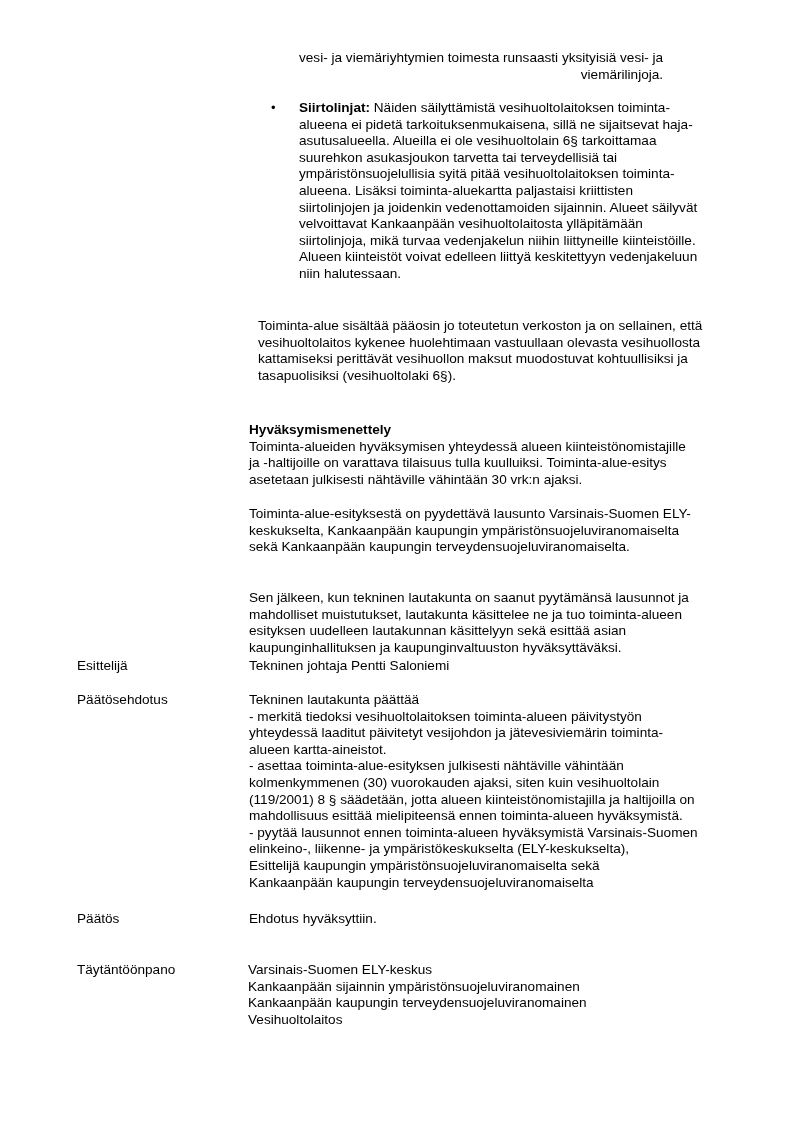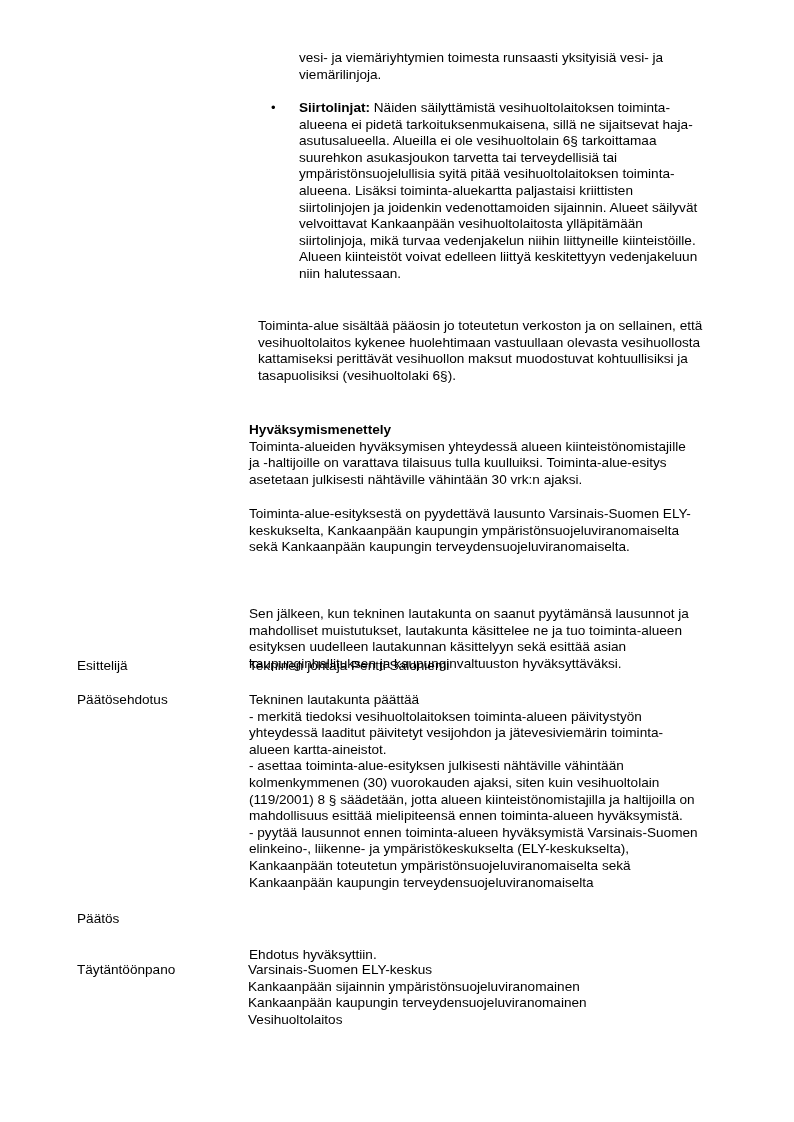--- a/index.html
+++ b/index.html
@@ -7,21 +7,21 @@
          font-family: "Liberation Sans", sans-serif; font-size: 13.6px; color: #000; }
   .para { position: absolute; line-height: 16.6px; }
   .para div { white-space: nowrap; }
   .b { font-weight: bold; }
   .bullet { position: absolute; font-size: 13px; }
   .label { position: absolute; left: 77px; white-space: nowrap; line-height: 16.6px; }
 </style>
 </head>
 <body>
 
-<div class="para" style="left:299px; top:50px;">
+<div class="para" style="left:299px; top:50px;text-align:right;">
   <div>vesi- ja viemäriyhtymien toimesta runsaasti yksityisiä vesi- ja</div>
   <div>viemärilinjoja.</div>
 </div>
 
 <div class="bullet" style="left:271px; top:100px; line-height:16.6px;">•</div>
 <div class="para" style="left:299px; top:100px;">
   <div><span class="b">Siirtolinjat:</span><span> Näiden säilyttämistä vesihuoltolaitoksen toiminta-</span></div>
   <div>alueena ei pidetä tarkoituksenmukaisena, sillä ne sijaitsevat haja-</div>
   <div>asutusalueella. Alueilla ei ole vesihuoltolain 6§ tarkoittamaa</div>
   <div>suurehkon asukasjoukon tarvetta tai terveydellisiä tai</div>
@@ -47,21 +47,21 @@
   <div>ja -haltijoille on varattava tilaisuus tulla kuulluiksi. Toiminta-alue-esitys</div>
   <div>asetetaan julkisesti nähtäville vähintään 30 vrk:n ajaksi.</div>
 </div>
 
 <div class="para" style="left:249px; top:506px;">
   <div>Toiminta-alue-esityksestä on pyydettävä lausunto Varsinais-Suomen ELY-</div>
   <div>keskukselta, Kankaanpään kaupungin ympäristönsuojeluviranomaiselta</div>
   <div>sekä Kankaanpään kaupungin terveydensuojeluviranomaiselta.</div>
 </div>
 
-<div class="para" style="left:249px; top:606px;">
+<div class="para" style="left:249px; top:590px;">
   <div>Sen jälkeen, kun tekninen lautakunta on saanut pyytämänsä lausunnot ja</div>
   <div>mahdolliset muistutukset, lautakunta käsittelee ne ja tuo toiminta-alueen</div>
   <div>esityksen uudelleen lautakunnan käsittelyyn sekä esittää asian</div>
   <div>kaupunginhallituksen ja kaupunginvaltuuston hyväksyttäväksi.</div>
 </div>
 
 <div class="label" style="top:658px;">Esittelijä</div>
 <div class="para" style="left:249px; top:658px;">
   <div>Tekninen johtaja Pentti Saloniemi</div>
 </div>
@@ -71,26 +71,26 @@
   <div>Tekninen lautakunta päättää</div>
   <div>- merkitä tiedoksi vesihuoltolaitoksen toiminta-alueen päivitystyön</div>
   <div>yhteydessä laaditut päivitetyt vesijohdon ja jätevesiviemärin toiminta-</div>
   <div>alueen kartta-aineistot.</div>
   <div>- asettaa toiminta-alue-esityksen julkisesti nähtäville vähintään</div>
   <div>kolmenkymmenen (30) vuorokauden ajaksi, siten kuin vesihuoltolain</div>
   <div>(119/2001) 8 § säädetään, jotta alueen kiinteistönomistajilla ja haltijoilla on</div>
   <div>mahdollisuus esittää mielipiteensä ennen toiminta-alueen hyväksymistä.</div>
   <div>- pyytää lausunnot ennen toiminta-alueen hyväksymistä Varsinais-Suomen</div>
   <div>elinkeino-, liikenne- ja ympäristökeskukselta (ELY-keskukselta),</div>
-  <div>Kankaanpään toteutetun ympäristönsuojeluviranomaiselta sekä</div>
+  <div>Esittelijä kaupungin ympäristönsuojeluviranomaiselta sekä</div>
   <div>Kankaanpään kaupungin terveydensuojeluviranomaiselta</div>
 </div>
 
 <div class="label" style="top:911px;">Päätös</div>
-<div class="para" style="left:249px; top:911px;margin-top:36px;">
+<div class="para" style="left:249px; top:911px;">
   <div>Ehdotus hyväksyttiin.</div>
 </div>
 
 <div class="label" style="top:962px;text-align:center;">Täytäntöönpano</div>
 <div class="para" style="left:248px; top:962px;">
   <div>Varsinais-Suomen ELY-keskus</div>
   <div>Kankaanpään sijainnin ympäristönsuojeluviranomainen</div>
   <div>Kankaanpään kaupungin terveydensuojeluviranomainen</div>
   <div>Vesihuoltolaitos</div>
 </div>

